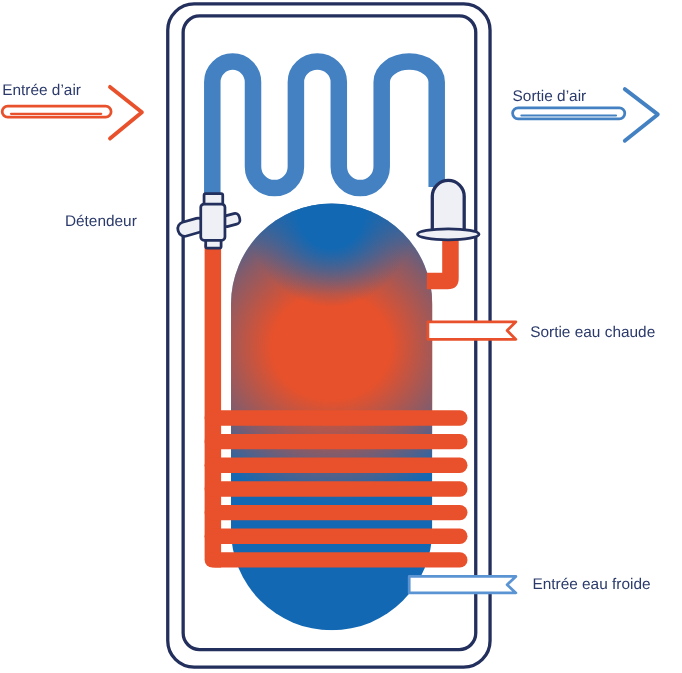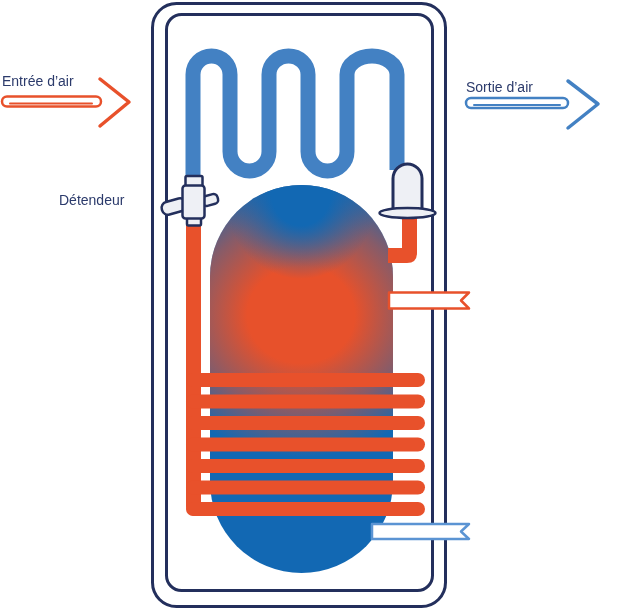--- a/index.html
+++ b/index.html
@@ -110,13 +110,15 @@
     <g>
       <rect class="arrow-shaft-b" x="466" y="98" width="102" height="10" rx="5"></rect>
       <path class="arrow-line-b" d="M474,105 H560"></path>
       <path class="arrow-head-b" d="M568,81 L598,104 L568,128"></path>
     </g>
   </svg>
 
   <span class="label lbl-air-in">Entrée d’air</span>
   <span class="label lbl-valve">Détendeur</span>
   <span class="label lbl-air-out">Sortie d’air</span>
+  <span class="label lbl-hot">Sortie eau chaude</span>
+  <span class="label lbl-cold">Entrée eau froide</span>
 </div>
 
 </body></html>

